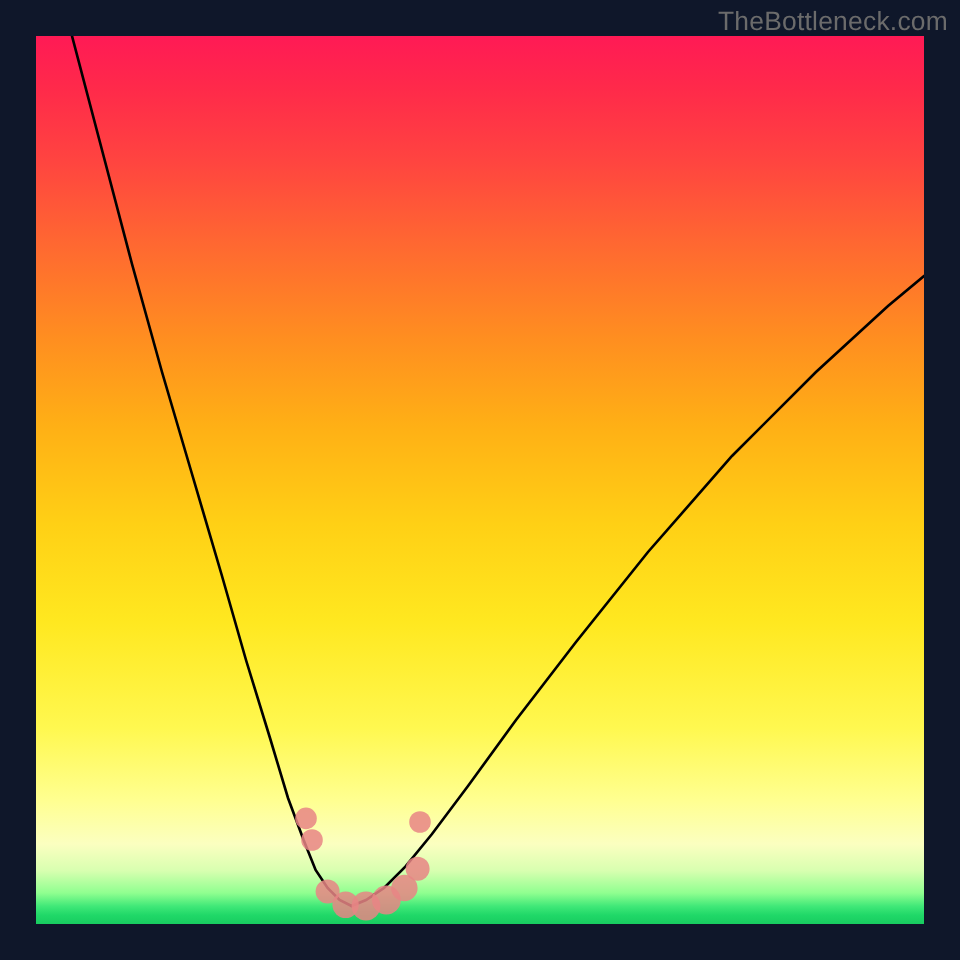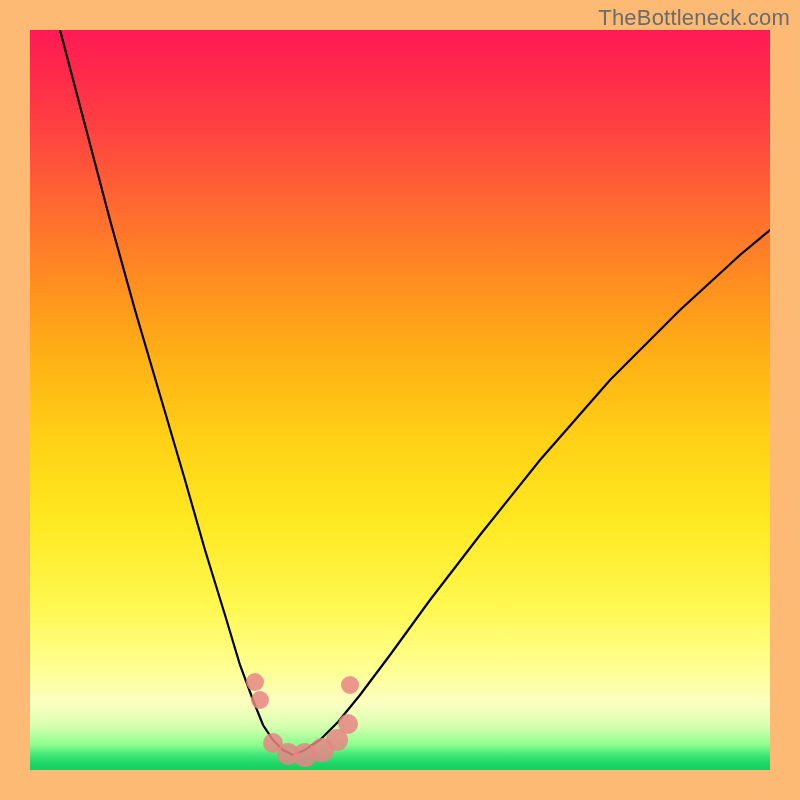--- a/index.html
+++ b/index.html
@@ -10,21 +10,21 @@
     background: #000;
     font-family: Arial, Helvetica, sans-serif;
     overflow: hidden;
   }
   .frame {
     position: absolute;
     left: 0;
     top: 0;
     width: 800px;
     height: 800px;
-    background: #fdba74;
+    background: #0f172a;
   }
   .plot {
     position: absolute;
     left: 30px;
     top: 30px;
     width: 740px;
     height: 740px;
     overflow: hidden;
   }
   .gradient {

